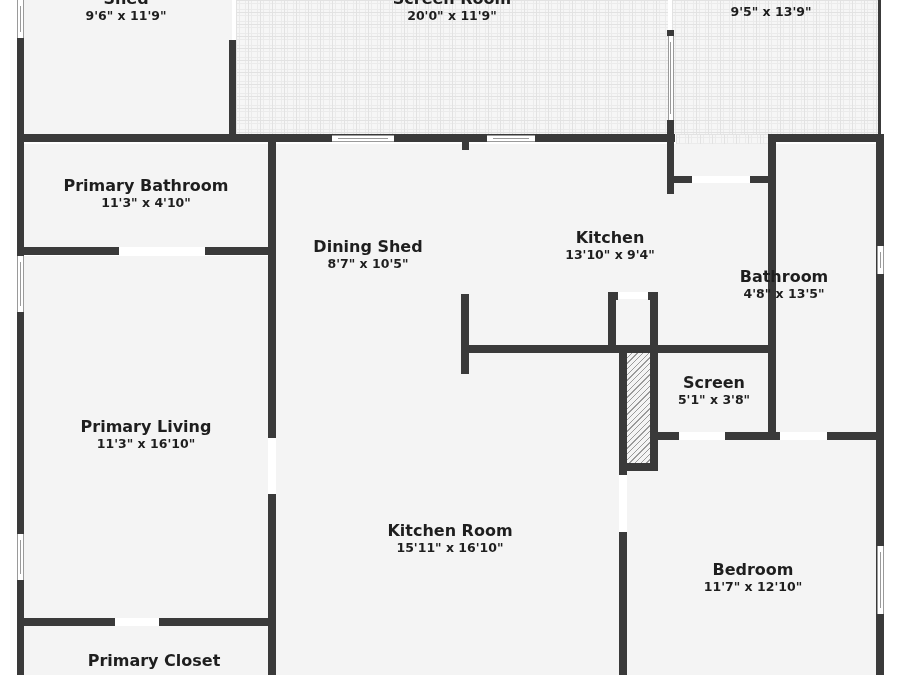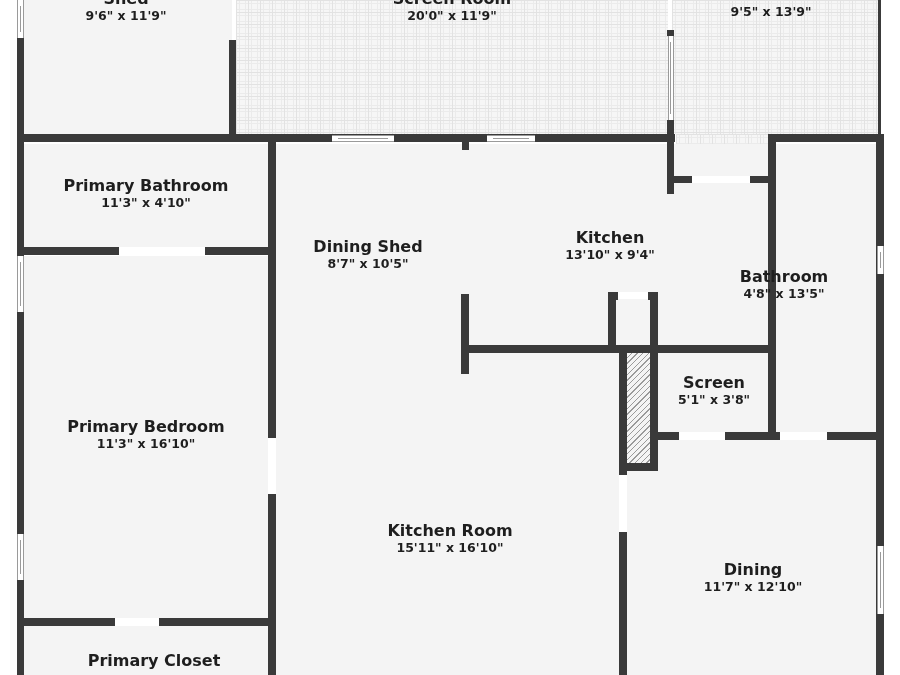--- a/index.html
+++ b/index.html
@@ -126,28 +126,28 @@
   </div>
   <div class="label" style="left:784px;top:267px;">
     <span class="name">Bathroom</span>
     <span class="dims">4'8" x 13'5"</span>
   </div>
   <div class="label" style="left:714px;top:373px;">
     <span class="name">Screen</span>
     <span class="dims">5'1" x 3'8"</span>
   </div>
   <div class="label" style="left:146px;top:417px;">
-    <span class="name">Primary Bedroom</span>
+    <span class="name">Primary Living</span>
     <span class="dims">11'3" x 16'10"</span>
   </div>
   <div class="label" style="left:450px;top:521px;">
     <span class="name">Kitchen Room</span>
     <span class="dims">15'11" x 16'10"</span>
   </div>
   <div class="label" style="left:753px;top:560px;">
-    <span class="name">Dining</span>
+    <span class="name">Bedroom</span>
     <span class="dims">11'7" x 12'10"</span>
   </div>
   <div class="label" style="left:154px;top:651px;">
     <span class="name">Primary Closet</span>
   </div>
 
 </div>
 
 </body></html>

